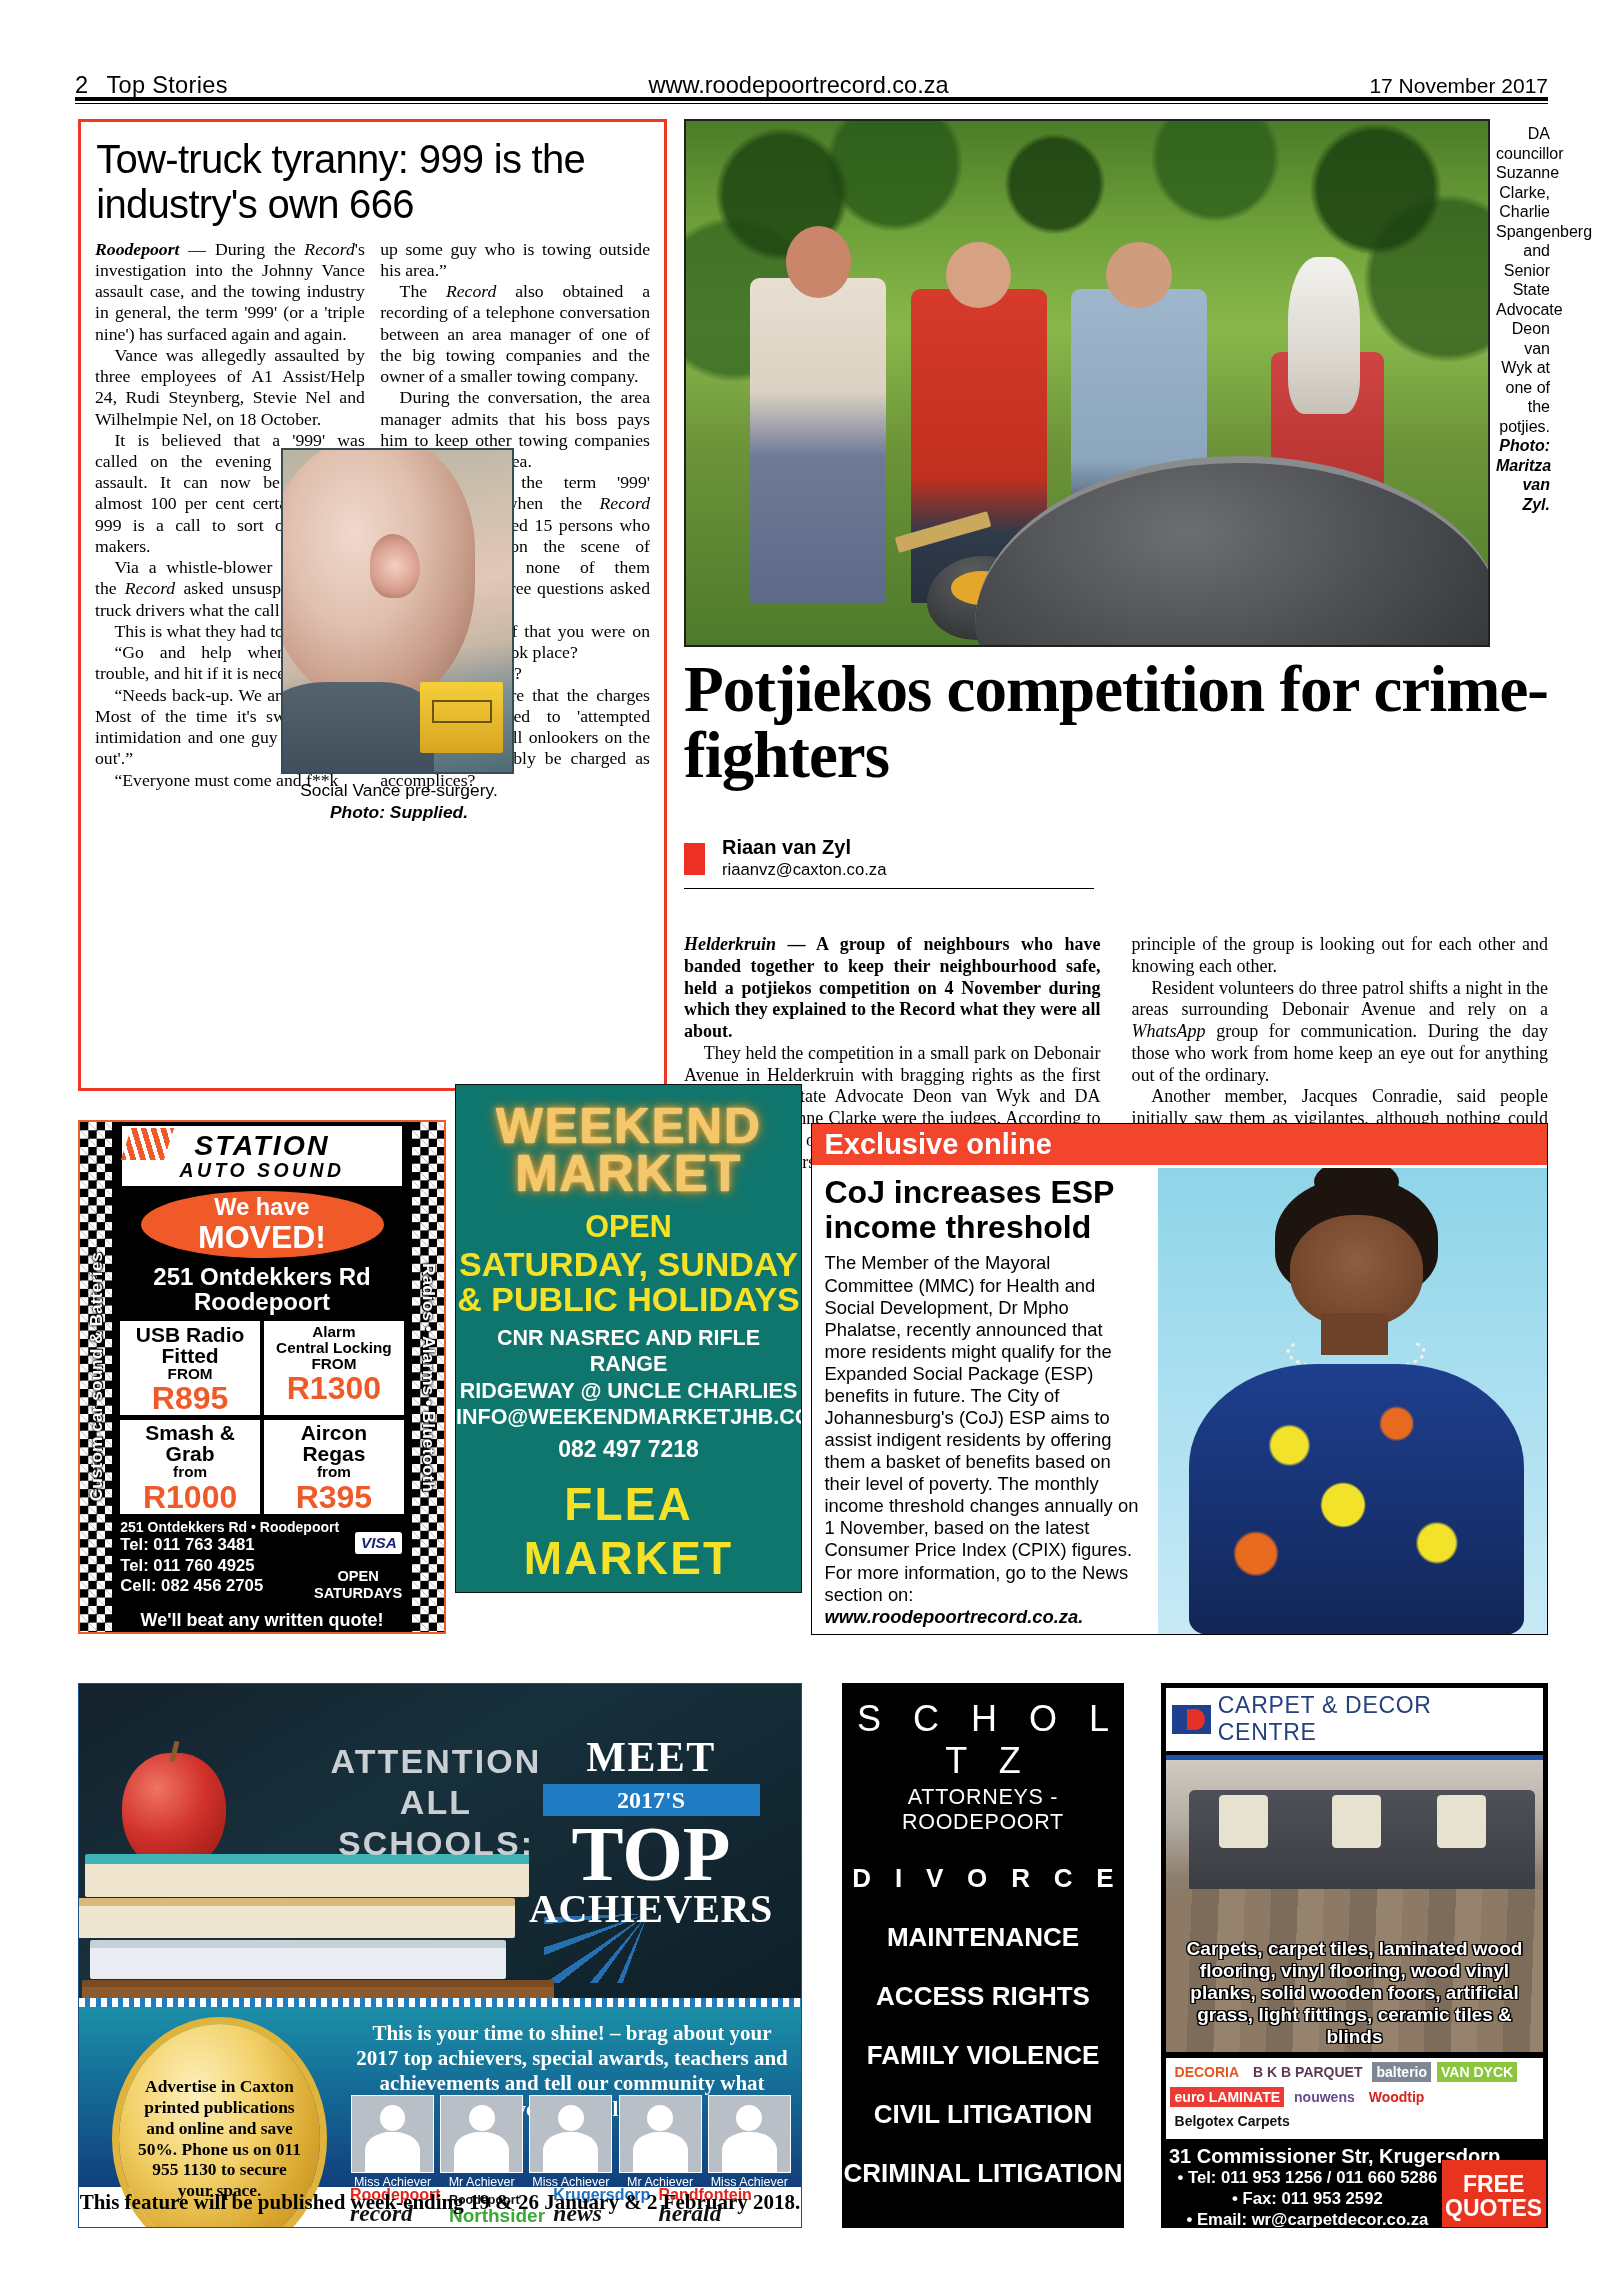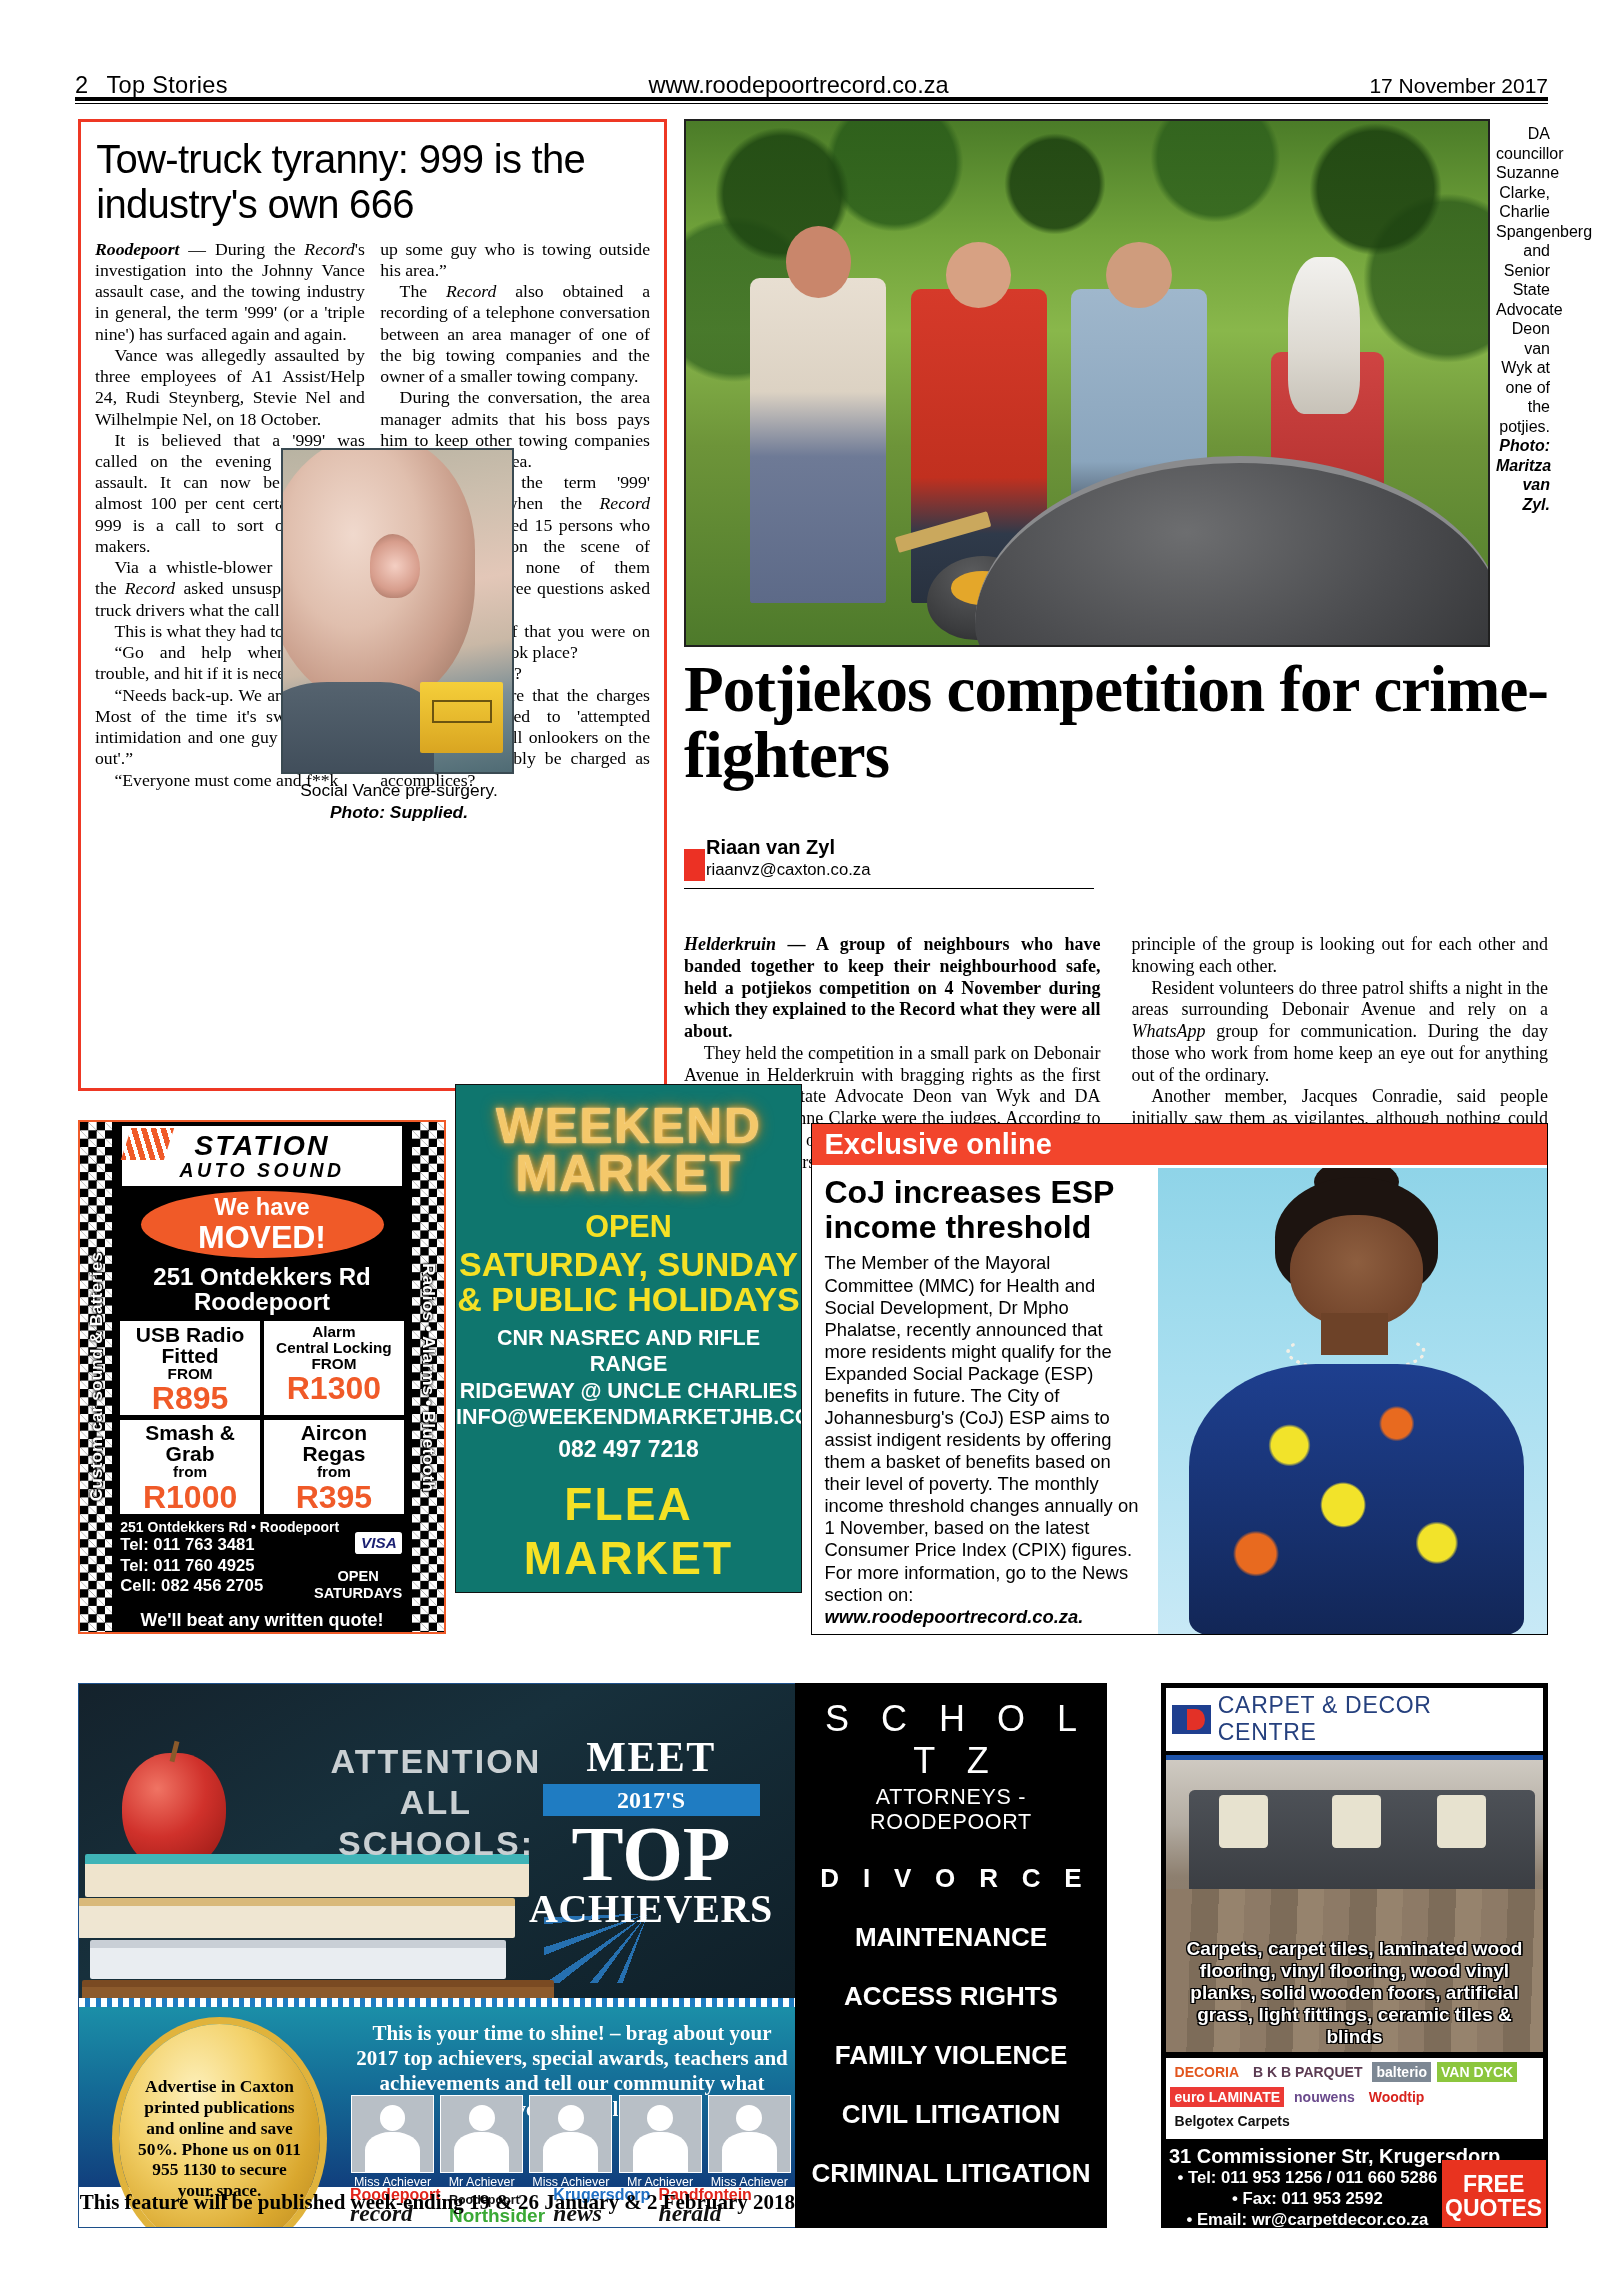--- a/index.html
+++ b/index.html
@@ -137,21 +137,21 @@
   .potcap .ph { font-weight: bold; font-style: italic; }
 
   
   .potheadwrap { position: absolute; left: 684px; top: 656px; width: 864px; }
   .pothead {
     font-family: "Liberation Serif", serif;
     font-weight: bold;
     font-size: 65px; line-height: 1.02; letter-spacing: -1px;
   }
   .byline { position: absolute; left: 684px; top: 836px; width: 410px; }
-  .by-row { display: flex; align-items: flex-end; gap: 1px; }
+  .by-row { display: flex; align-items: center; gap: 17px; }
   .by-sq { width: 21px; height: 32px; background: #ec3124; flex: none; margin-top: 1.4px; }
   .by-name { font-family: "Liberation Sans", sans-serif; font-weight: bold; font-size: 20px; line-height: 1.1; }
   .by-mail { font-family: "Liberation Sans", sans-serif; font-size: 16.7px; line-height: 1.25; margin-top: 2.1px; }
   .by-rule { width: 410px; height: 1.4px; background: #000; margin-top: 7px; }
 
   .potcols { position: absolute; left: 684px; top: 934px; width: 864px; column-count: 2; column-gap: 31px; font-size: 18px; line-height: 1.21; text-align: justify; }
   .potcols p { text-indent: 1.1em; margin: 0; }
   .potcols p.noind { text-indent: 0; }
   .potcols b { font-weight: bold; }
   .potcols i { font-style: italic; }
@@ -329,21 +329,21 @@
   .ta-lg .bot { font-style:italic; font-weight:bold; font-size:23.6px; }
   .lg-red .top { color:#e2241b; } .lg-red .bot { color:#111; }
   .lg-grn .top { color:#111; font-size:12.5px; } .lg-grn .mid { color:#3aa935; font-family:"Liberation Sans",sans-serif; font-weight:bold; font-size:19px; }
   .lg-blu .top { color:#1f6fc4; } .lg-blu .bot { color:#111; }
   .lg-red2 .top { color:#e2241b; } .lg-red2 .bot { color:#111; }
   .ta-pub { position:absolute; left:0; right:0; bottom:12.5px; text-align:center;
             font-family:"Liberation Serif",serif; font-weight:bold; font-size:21px; }
 
   
   .adScholtz {
-    position: absolute; left: 795px; top: 1683px; width: 312px; height: 545px;
+    position: absolute; left: 842px; top: 1683px; width: 282px; height: 545px;
     background: #000; color:#fff; text-align:center; overflow:hidden;
   }
   .sc-name { font-family:"Liberation Sans",sans-serif; font-size:36px; letter-spacing:11px; margin-top:15.3px; padding-left:11px;}
   .sc-sub { font-family:"Liberation Sans",sans-serif; font-size:21.5px; letter-spacing:0.7px; margin-top:2.8px; }
   .sc-item { font-family:"Liberation Sans",sans-serif; font-weight:bold; font-size:26px; margin-top:28px; }
   .sc-item.sp { letter-spacing:8.3px; padding-left:8.3px; }
   .sc-phone { font-family:"Liberation Sans",sans-serif; font-weight:bold; font-size:47px; margin-top:35px; }
 
   
   .adCarpet {

